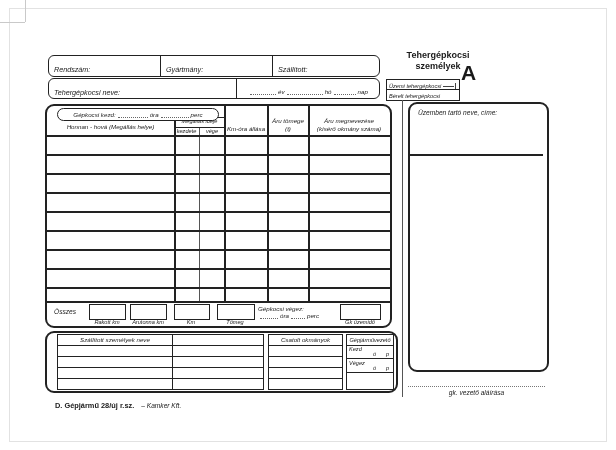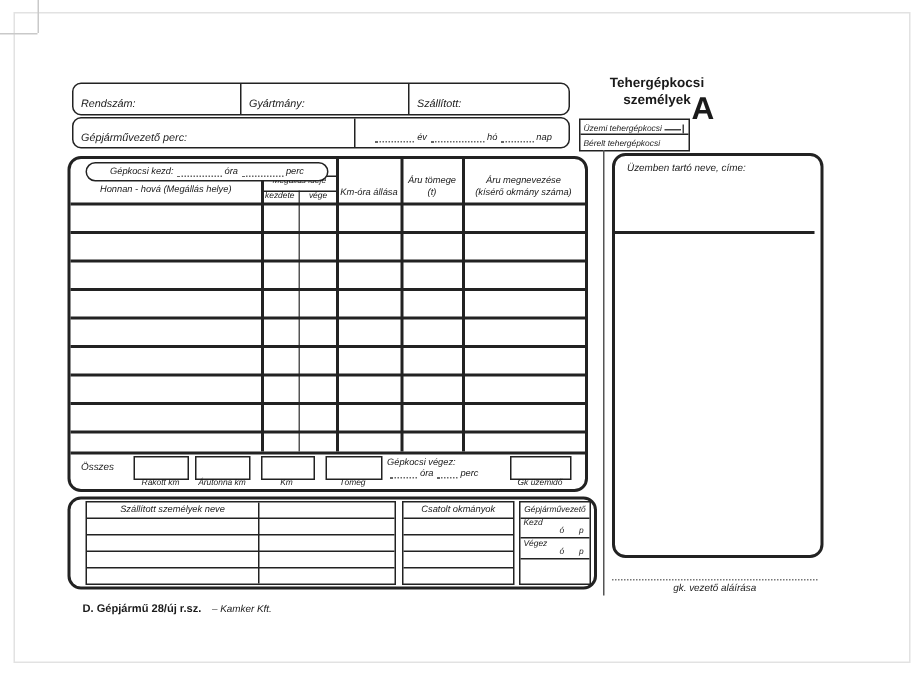--- a/index.html
+++ b/index.html
@@ -41,21 +41,21 @@
     <div class="hcell hdiv" style="width:112px;">
       <span class="it f7">Gyártmány:</span>
     </div>
     <div class="hcell hdiv" style="flex:1;">
       <span class="it f7">Szállított:</span>
     </div>
   </div>
 
   <div class="headrow" style="left:48px;top:78px;width:330px;height:19px;">
     <div class="hcell" style="width:187px;">
-      <span class="it f7">Gépjárművezető perc:</span>
+      <span class="it f7">Tehergépkocsi neve:</span>
     </div>
     <div class="hcell hdiv flexrow" style="flex:1;justify-content:center;padding:0 0 3px 0;">
       <span class="dots" style="width:26px;"></span>
       <span class="it f6">év</span>
       <span class="dots" style="width:36px;"></span>
       <span class="it f6">hó</span>
       <span class="dots" style="width:22px;"></span>
       <span class="it f6">nap</span>
     </div>
   </div>

